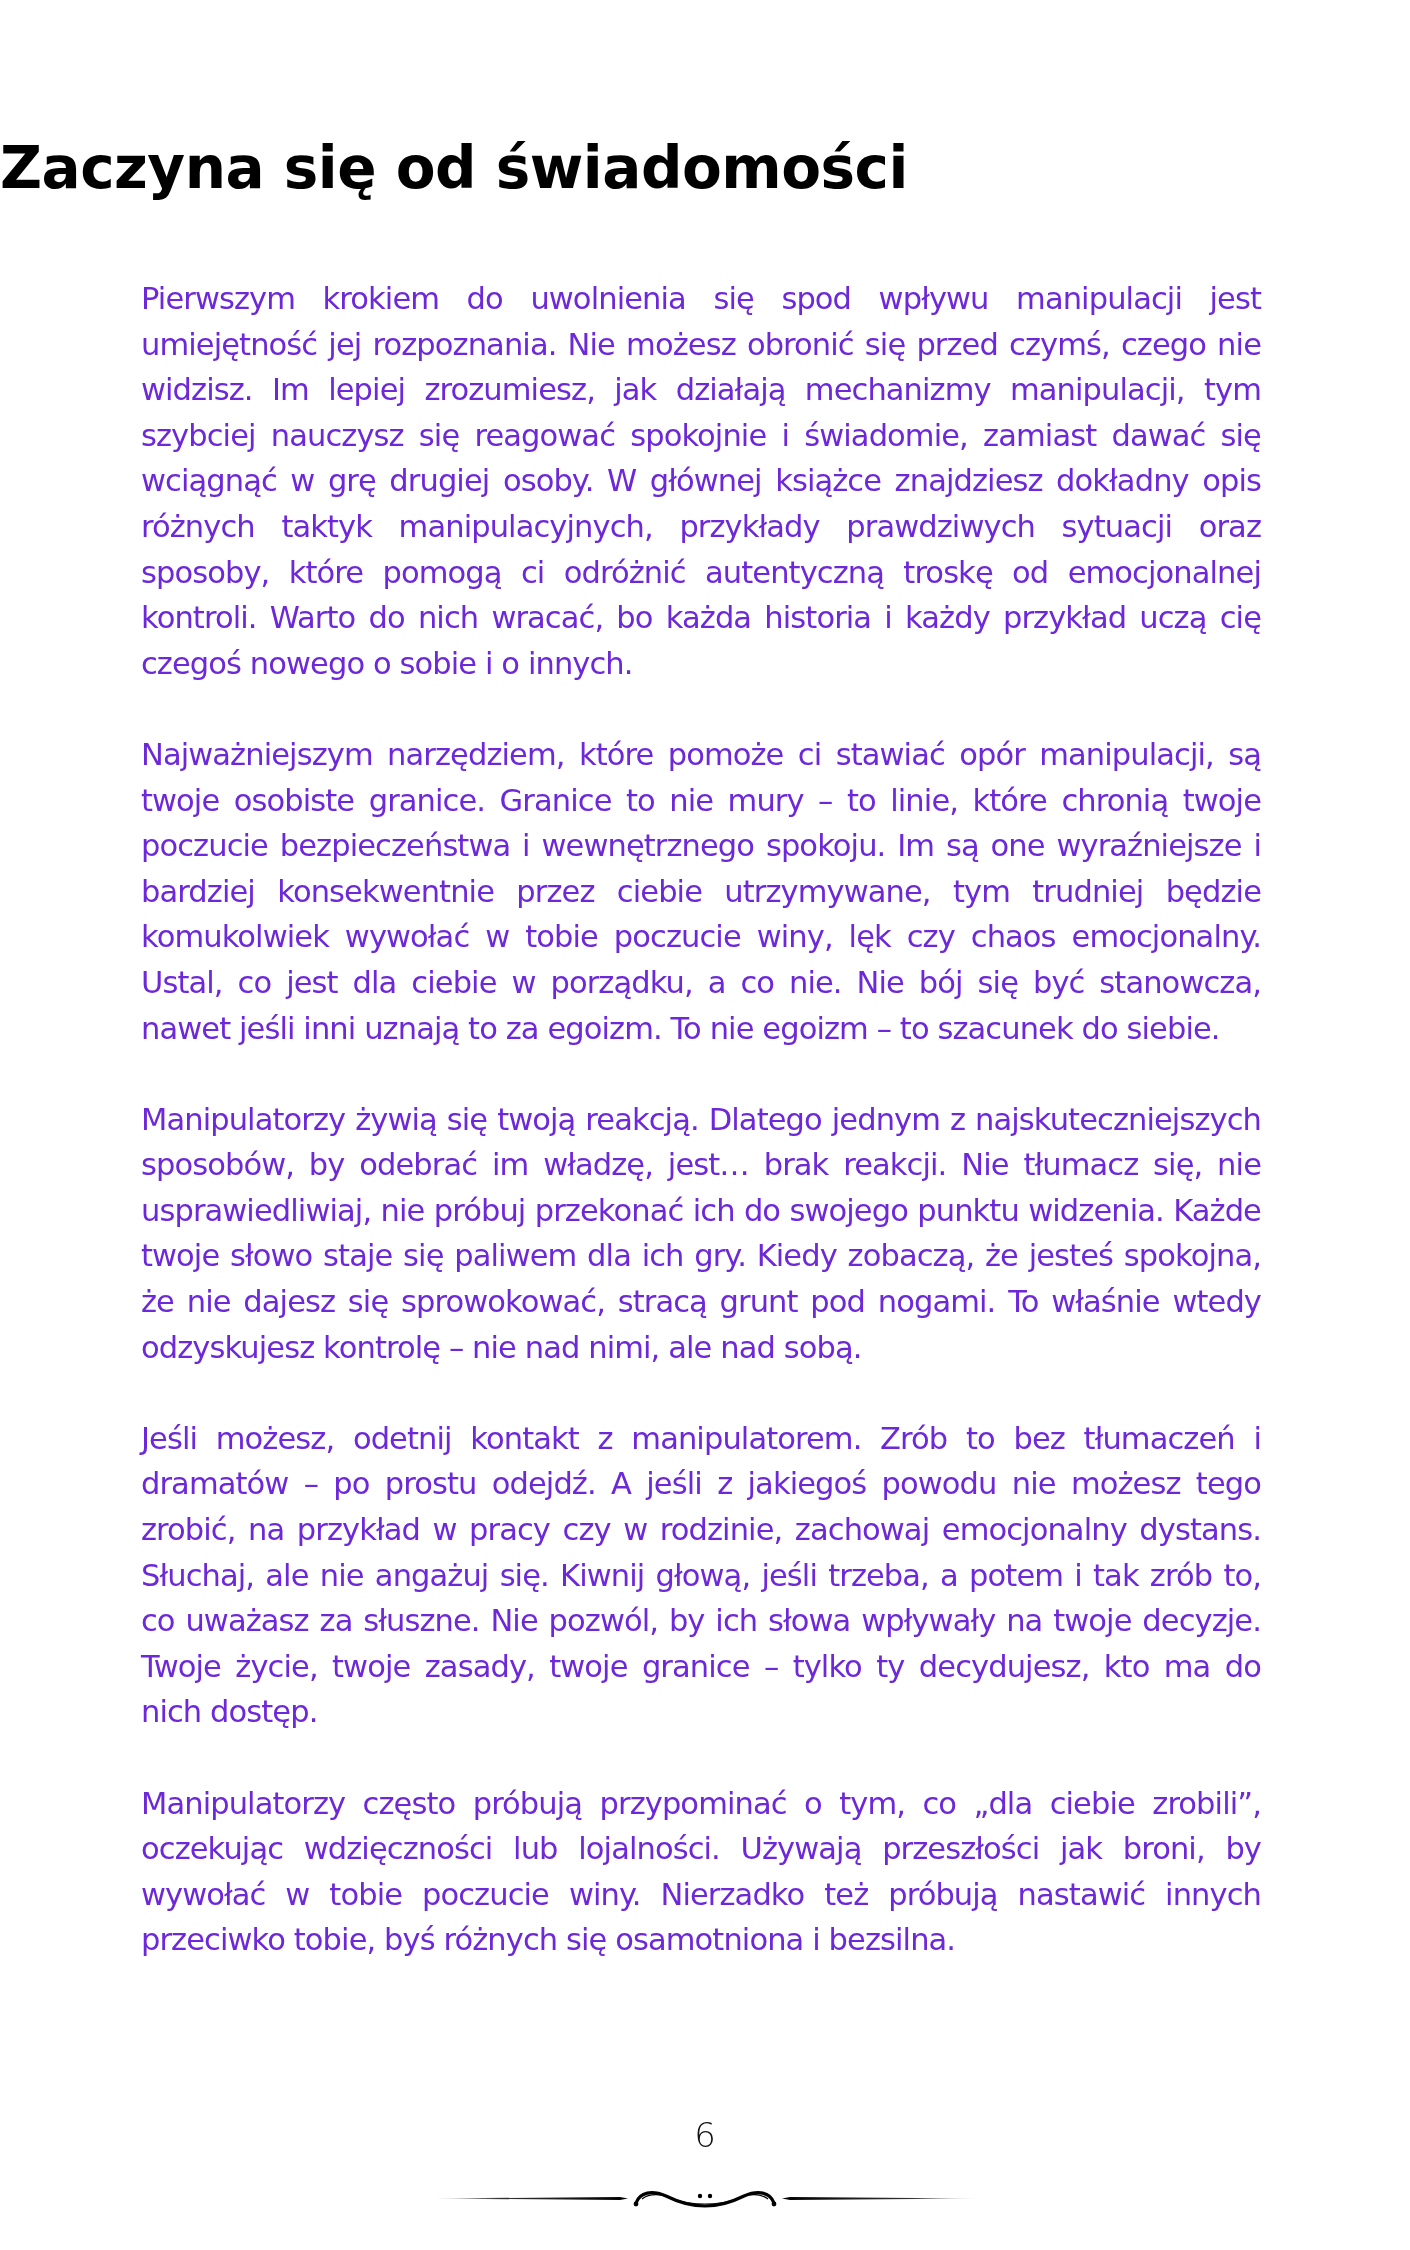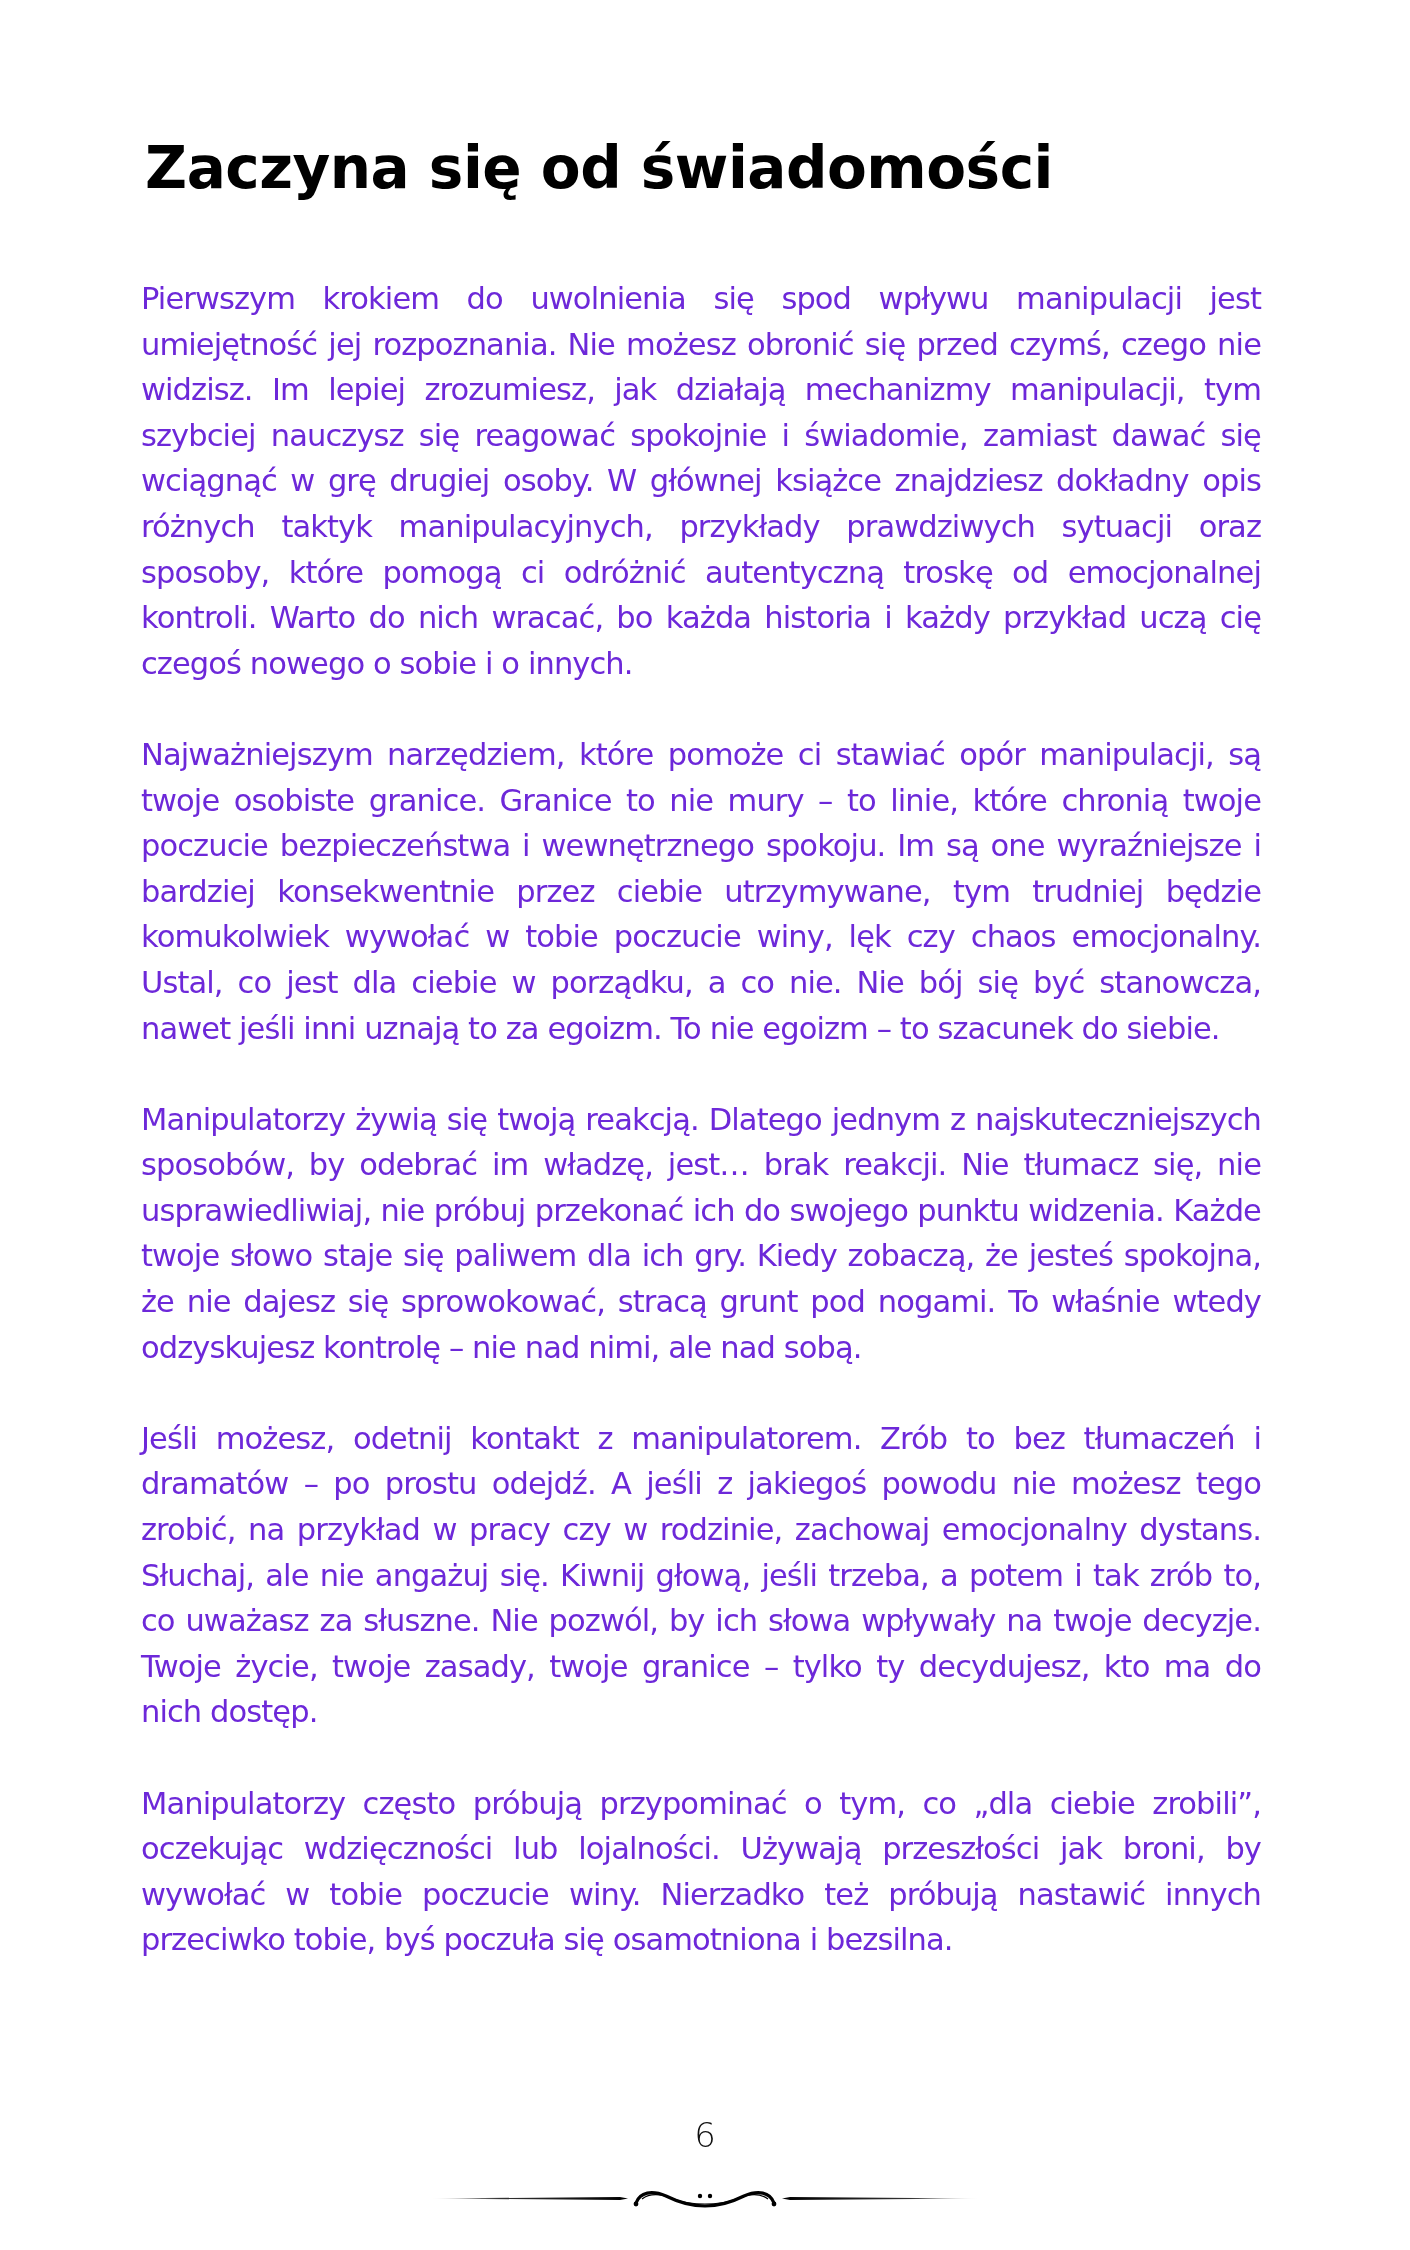--- a/index.html
+++ b/index.html
@@ -19,21 +19,20 @@
       left: 0; top: 0;
       width: 1410px;
       height: 2250px;
       background: #ffffff;
     }
     .title {
       position: absolute;
       left: 0;
       top: 133px;
       width: 1198px;
-      text-align: center;
       font-family: "DejaVu Sans", sans-serif;
       font-weight: bold;
       font-size: 58px;
       letter-spacing: -0.5px;
       line-height: 70px;
       color: #000;
       margin: 0;
     }
     .body {
       position: absolute;
@@ -77,21 +76,21 @@
 <body>
 
 <div class="page">
   <h1 class="title">Zaczyna się od świadomości</h1>
 
   <div class="body">
     <p class="para">Pierwszym krokiem do uwolnienia się spod wpływu manipulacji jest umiejętność jej rozpoznania. Nie możesz obronić się przed czymś, czego nie widzisz. Im lepiej zrozumiesz, jak działają mechanizmy manipulacji, tym szybciej nauczysz się reagować spokojnie i świadomie, zamiast dawać się wciągnąć w grę drugiej osoby. W głównej książce znajdziesz dokładny opis różnych taktyk manipulacyjnych, przykłady prawdziwych sytuacji oraz sposoby, które pomogą ci odróżnić autentyczną troskę od emocjonalnej kontroli. Warto do nich wracać, bo każda historia i każdy przykład uczą cię czegoś nowego o sobie i o innych.</p>
     <p class="para">Najważniejszym narzędziem, które pomoże ci stawiać opór manipulacji, są twoje osobiste granice. Granice to nie mury – to linie, które chronią twoje poczucie bezpieczeństwa i wewnętrznego spokoju. Im są one wyraźniejsze i bardziej konsekwentnie przez ciebie utrzymywane, tym trudniej będzie komukolwiek wywołać w tobie poczucie winy, lęk czy chaos emocjonalny. Ustal, co jest dla ciebie w porządku, a co nie. Nie bój się być stanowcza, nawet jeśli inni uznają to za egoizm. To nie egoizm – to szacunek do siebie.</p>
     <p class="para">Manipulatorzy żywią się twoją reakcją. Dlatego jednym z najskuteczniejszych sposobów, by odebrać im władzę, jest… brak reakcji. Nie tłumacz się, nie usprawiedliwiaj, nie próbuj przekonać ich do swojego punktu widzenia. Każde twoje słowo staje się paliwem dla ich gry. Kiedy zobaczą, że jesteś spokojna, że nie dajesz się sprowokować, stracą grunt pod nogami. To właśnie wtedy odzyskujesz kontrolę – nie nad nimi, ale nad sobą.</p>
     <p class="para">Jeśli możesz, odetnij kontakt z manipulatorem. Zrób to bez tłumaczeń i dramatów – po prostu odejdź. A jeśli z jakiegoś powodu nie możesz tego zrobić, na przykład w pracy czy w rodzinie, zachowaj emocjonalny dystans. Słuchaj, ale nie angażuj się. Kiwnij głową, jeśli trzeba, a potem i tak zrób to, co uważasz za słuszne. Nie pozwól, by ich słowa wpływały na twoje decyzje. Twoje życie, twoje zasady, twoje granice – tylko ty decydujesz, kto ma do nich dostęp.</p>
-    <p class="para">Manipulatorzy często próbują przypominać o tym, co „dla ciebie zrobili”, oczekując wdzięczności lub lojalności. Używają przeszłości jak broni, by wywołać w tobie poczucie winy. Nierzadko też próbują nastawić innych przeciwko tobie, byś poczuła się osamotniona i bezsilna.</p>
+    <p class="para">Manipulatorzy często próbują przypominać o tym, co „dla ciebie zrobili”, oczekując wdzięczności lub lojalności. Używają przeszłości jak broni, by wywołać w tobie poczucie winy. Nierzadko też próbują nastawić innych przeciwko tobie, byś różnych się osamotniona i bezsilna.</p>
   </div>
 
   <div class="footer">
     <div class="page-number">6</div>
   </div>
 
   <svg class="ornament" viewBox="0 0 550 26" xmlns="http://www.w3.org/2000/svg">
     <defs>
       <linearGradient id="fadeL" x1="0" y1="0" x2="1" y2="0">
         <stop offset="0" stop-color="#000" stop-opacity="0"></stop>

